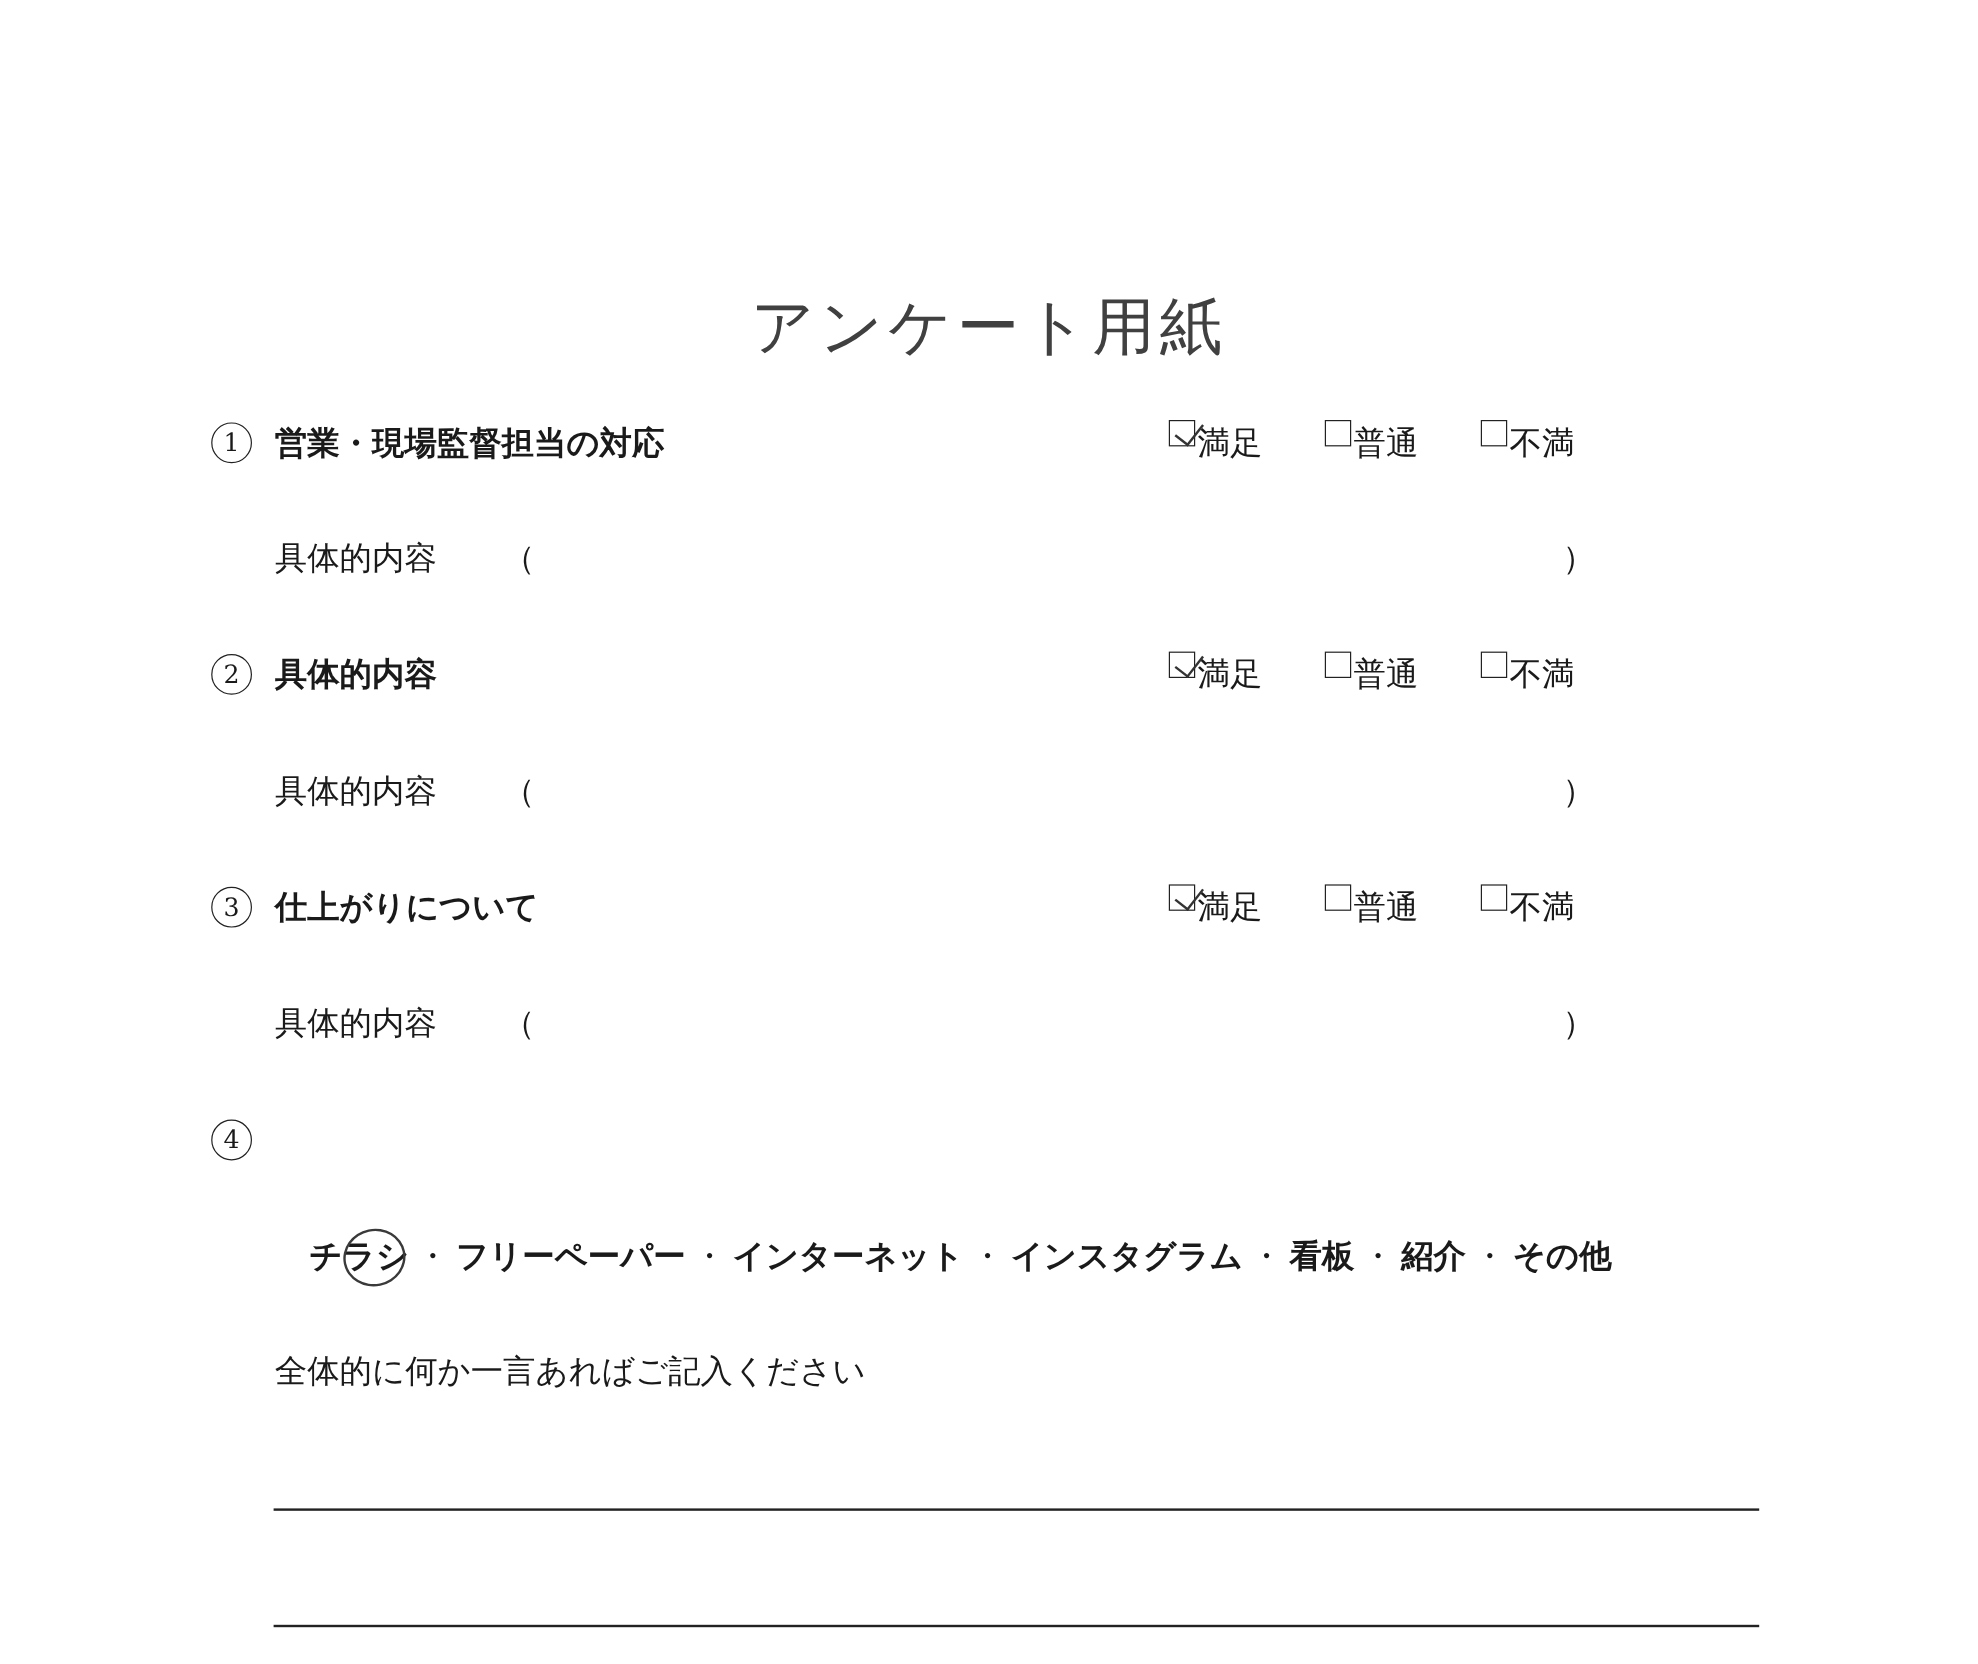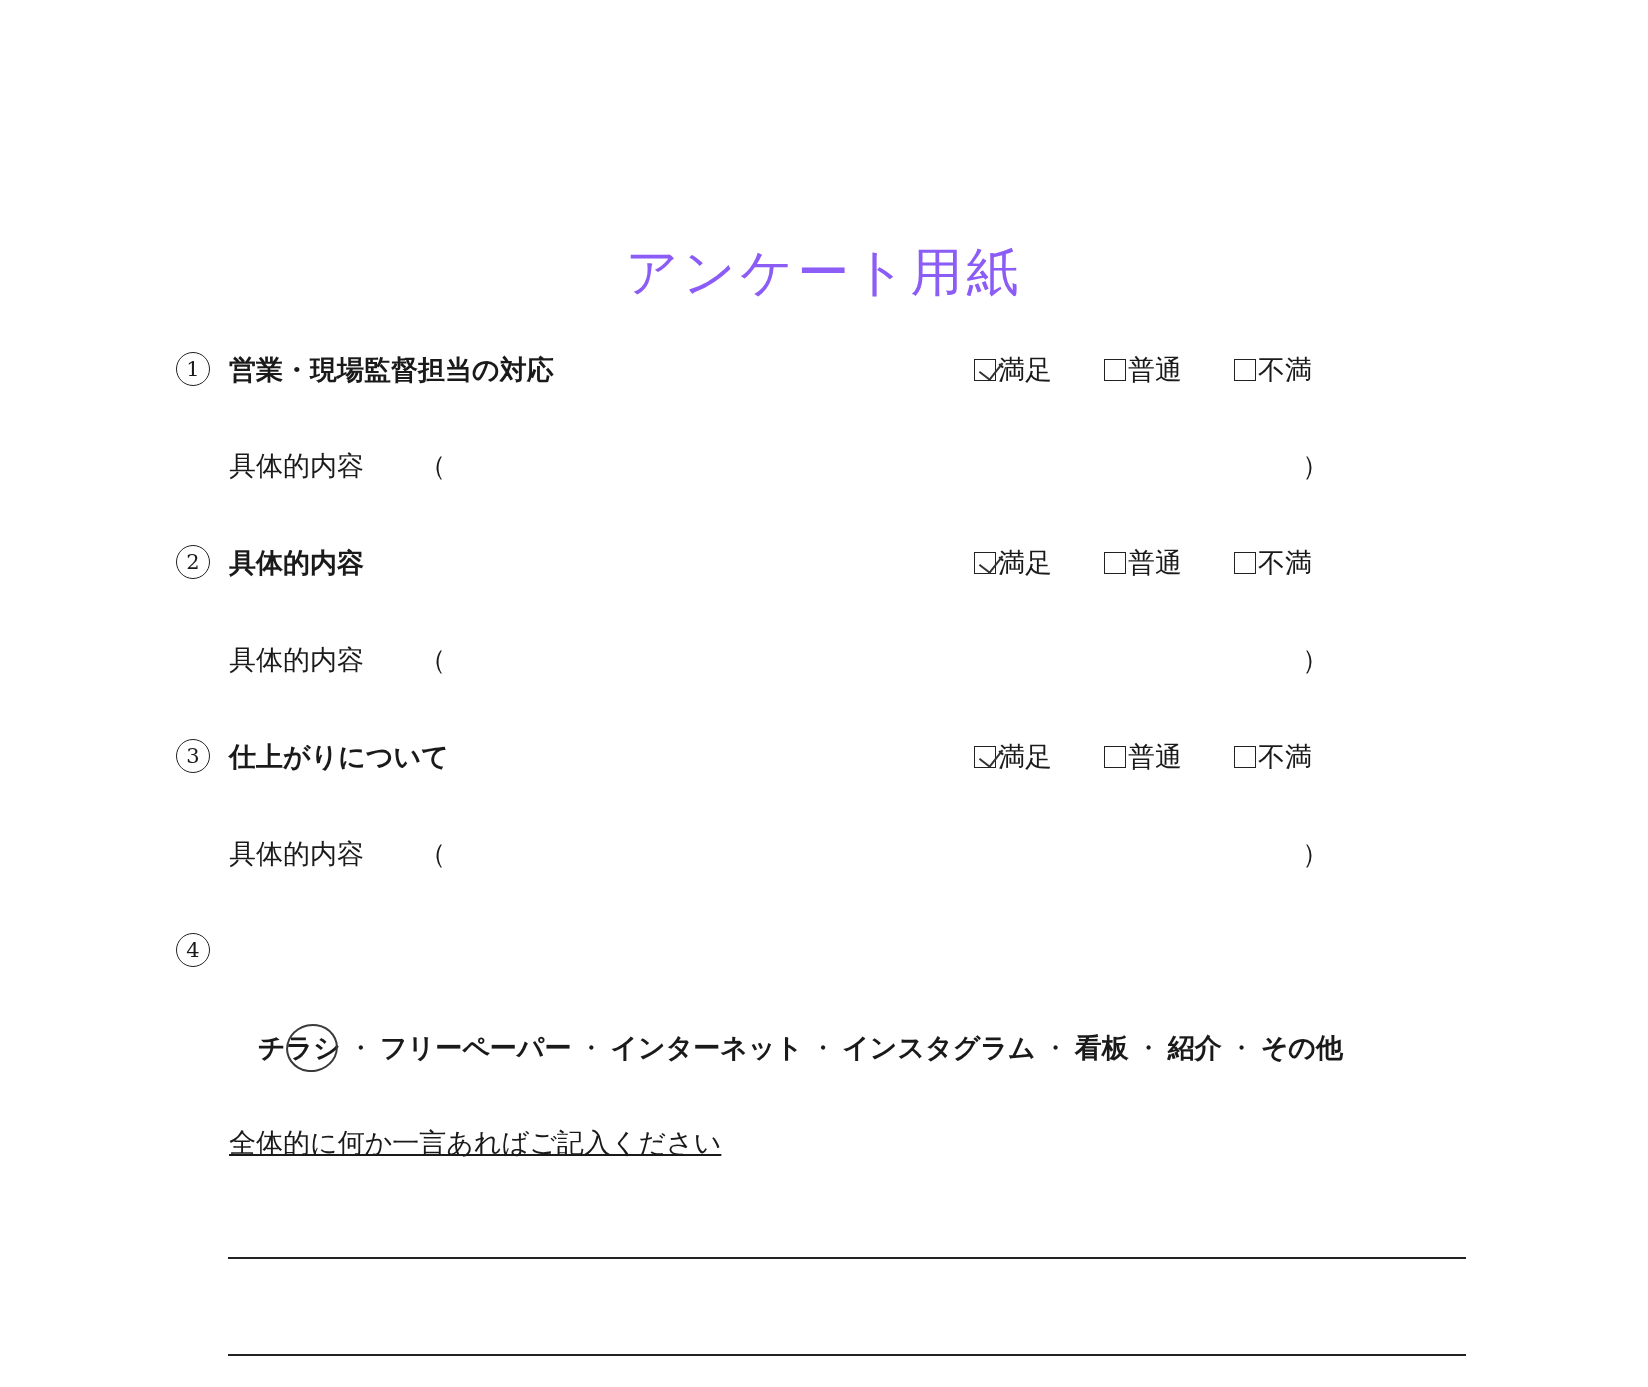--- a/index.html
+++ b/index.html
@@ -11,37 +11,37 @@
     position: relative; overflow: hidden;
     font-family: "DejaVu Serif", "Liberation Serif", serif;
     color: #1a1a1a;
   }
   .page { position: absolute; inset: 0; }
   .title {
     position: absolute; left: 0; right: 0; top: 238px;
     text-align: center;
     font-size: 52px; letter-spacing: 4px;
     font-weight: normal; margin: 0;
-    color: #8b5cf6;
+    color: #404040;
   }
   .row {
     position: absolute; left: 0; right: 0;
     height: 40px; font-size: 27px; line-height: 40px;
     white-space: nowrap;
   }
   .num {
     position: absolute; left: 176px;
     width: 34px; height: 34px; top: 2px;
     border: 1.6px solid #222; border-radius: 50%;
     font-size: 21px; line-height: 33px; text-align: center;
     box-sizing: border-box;
   }
   .label { position: absolute; left: 229px; font-weight: bold; }
   .ratings { position: absolute; left: 958px; display: flex; gap: 0; }
-  .opt { display: inline-flex; align-items: center; margin-right: 36px; cursor: pointer; padding-left: 16px; }
+  .opt { display: inline-flex; margin-right: 36px; cursor: pointer; padding-left: 16px; }
   .box {
     width: 22px; height: 22px; border: 1.6px solid #222;
     box-sizing: border-box; position: relative; margin-right: 2px;
     background: #fff;
   }
   .box.checked::after {
     content: ""; position: absolute;
     left: 3px; top: 0px; width: 12px; height: 20px;
     border-right: 2.4px solid #333; border-bottom: 2.4px solid #333;
     transform: rotate(38deg) translate(3px,-6px);
@@ -60,21 +60,21 @@
   }
   .media .item { cursor: pointer; position: relative; font-weight: bold; }
   .media .sep { margin: 0 6px; }
   .media .circled {
     position: absolute; left: 28px; top: -8px;
     width: 48px; height: 44px;
     border: 2.4px solid #3a3a3a; border-radius: 50%;
     transform: rotate(-12deg);
     pointer-events: none;
   }
-  .comment-prompt { position: absolute; left: 229px; top: 1125px; font-size: 27px; text-decoration: underline; }
+  .comment-prompt { position: absolute; left: 229px; top: 1125px; font-size: 27px; }
   .line {
     position: absolute; left: 228px; width: 1238px; height: 0;
     border-top: 2.4px solid #222;
   }
   .line-input {
     position: absolute; left: 228px; width: 1238px; height: 40px;
     border: none; background: transparent; outline: none;
     font-size: 24px; font-family: "DejaVu Serif", serif;
   }
 </style>

